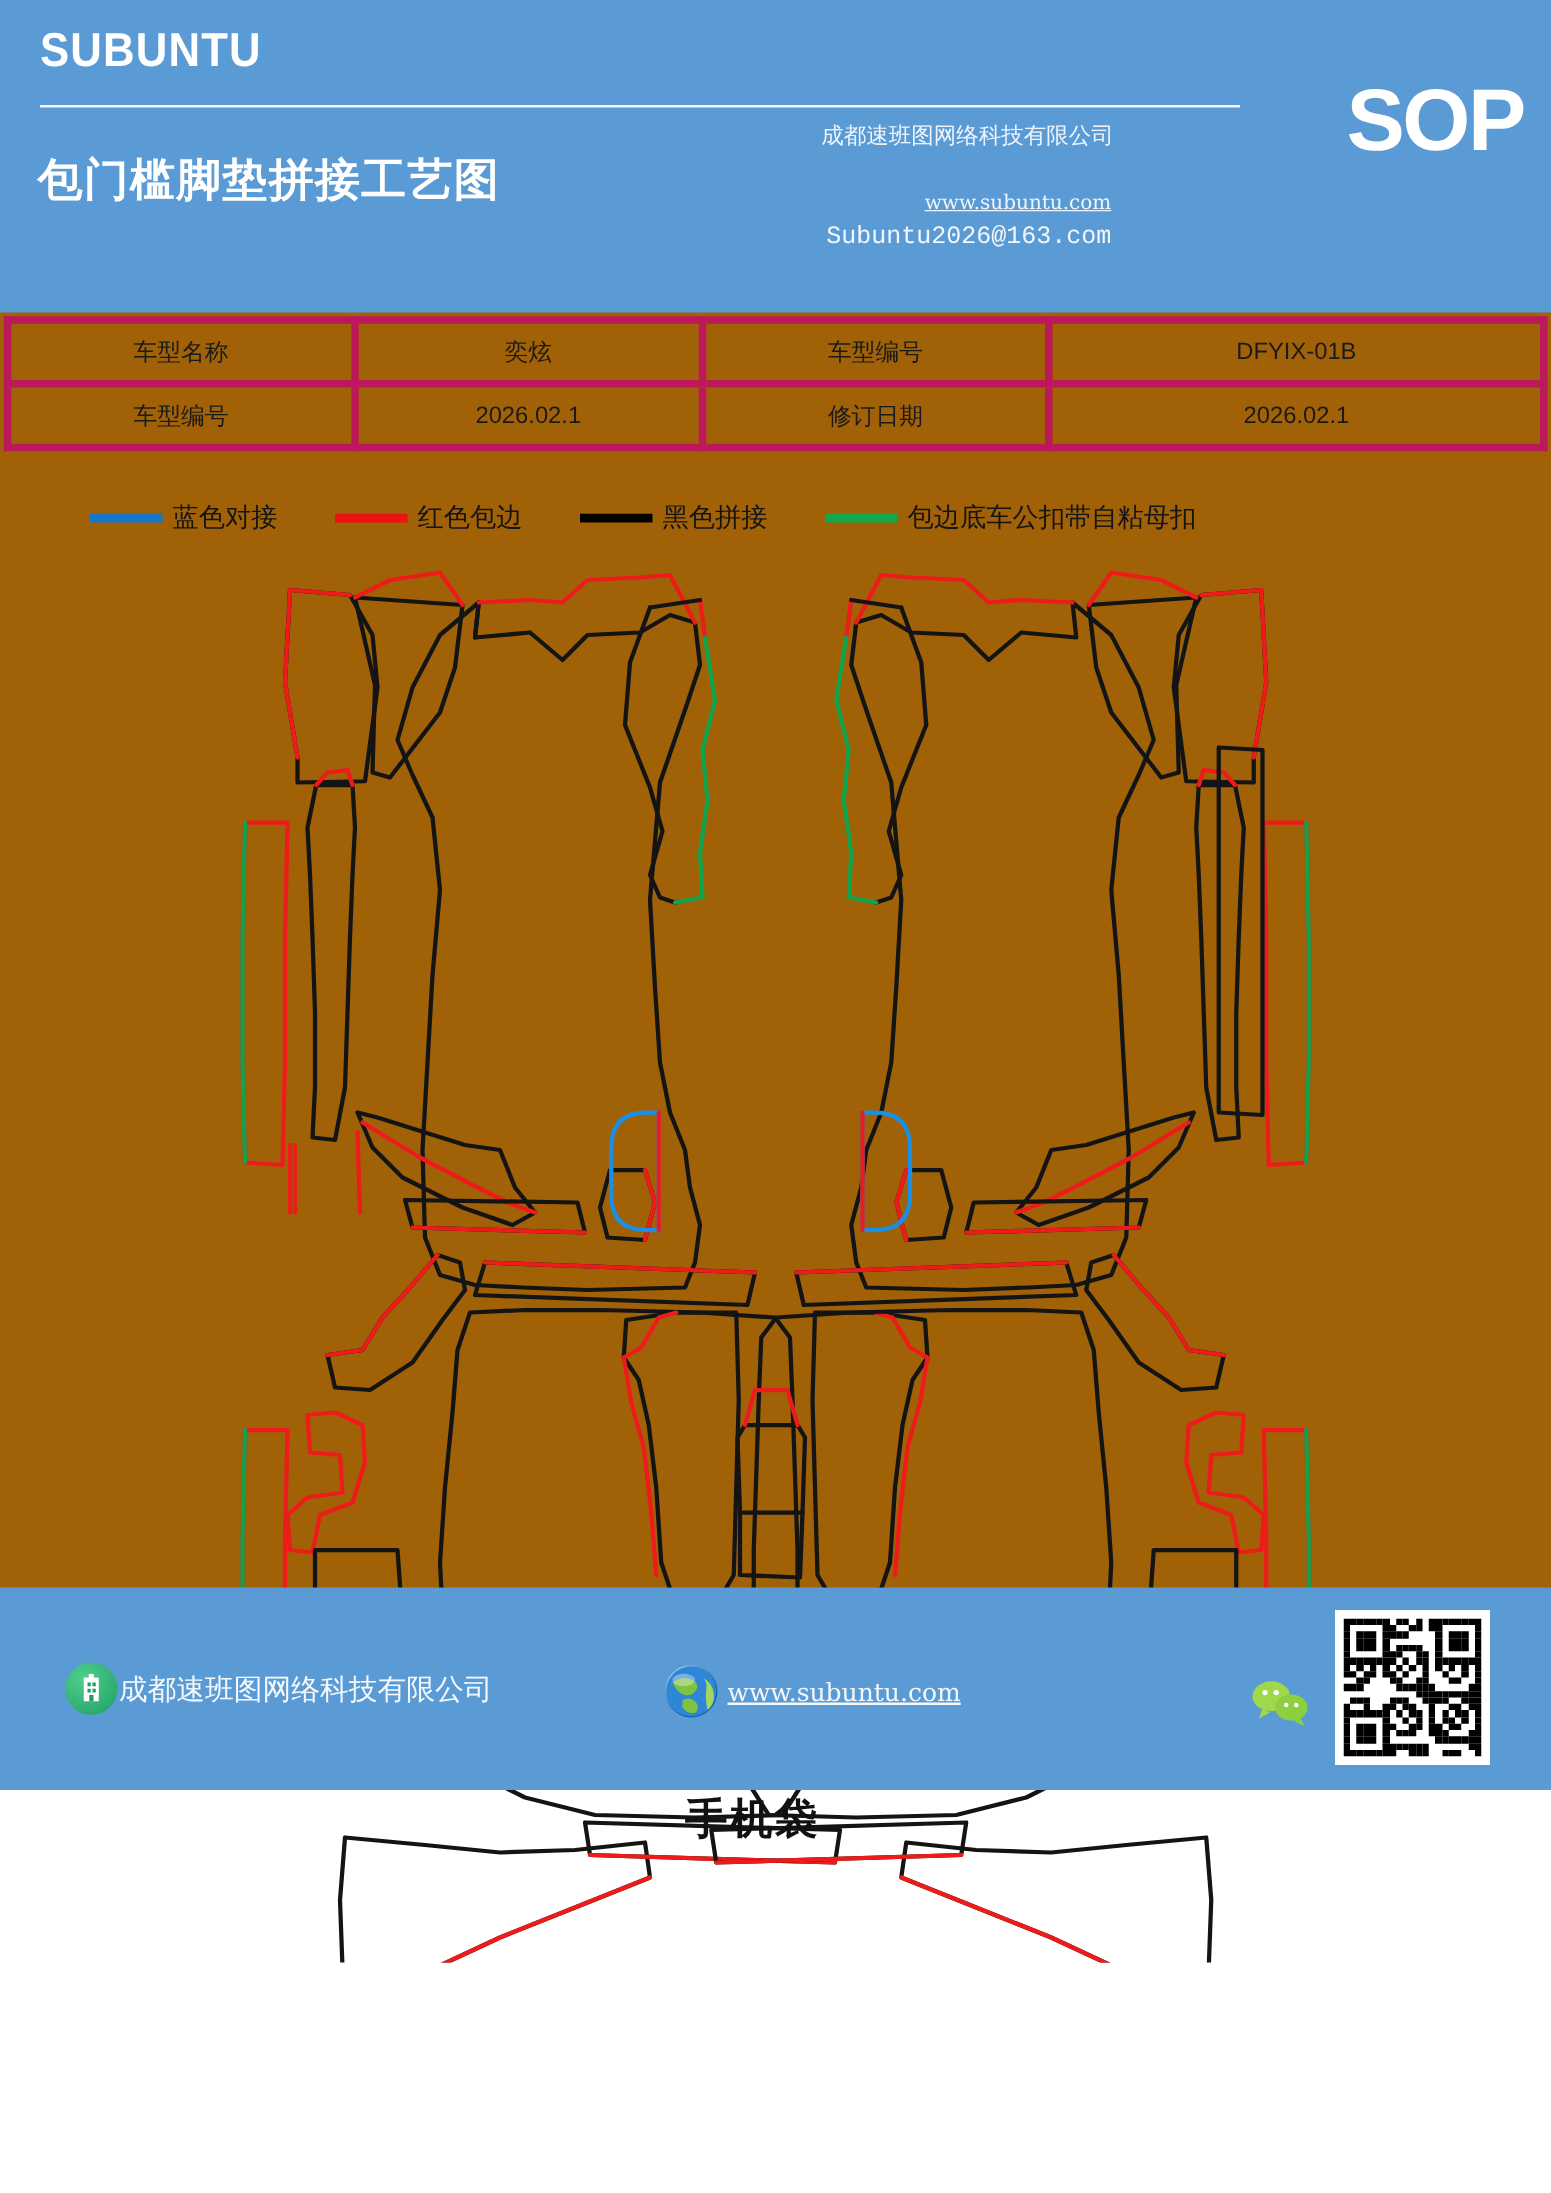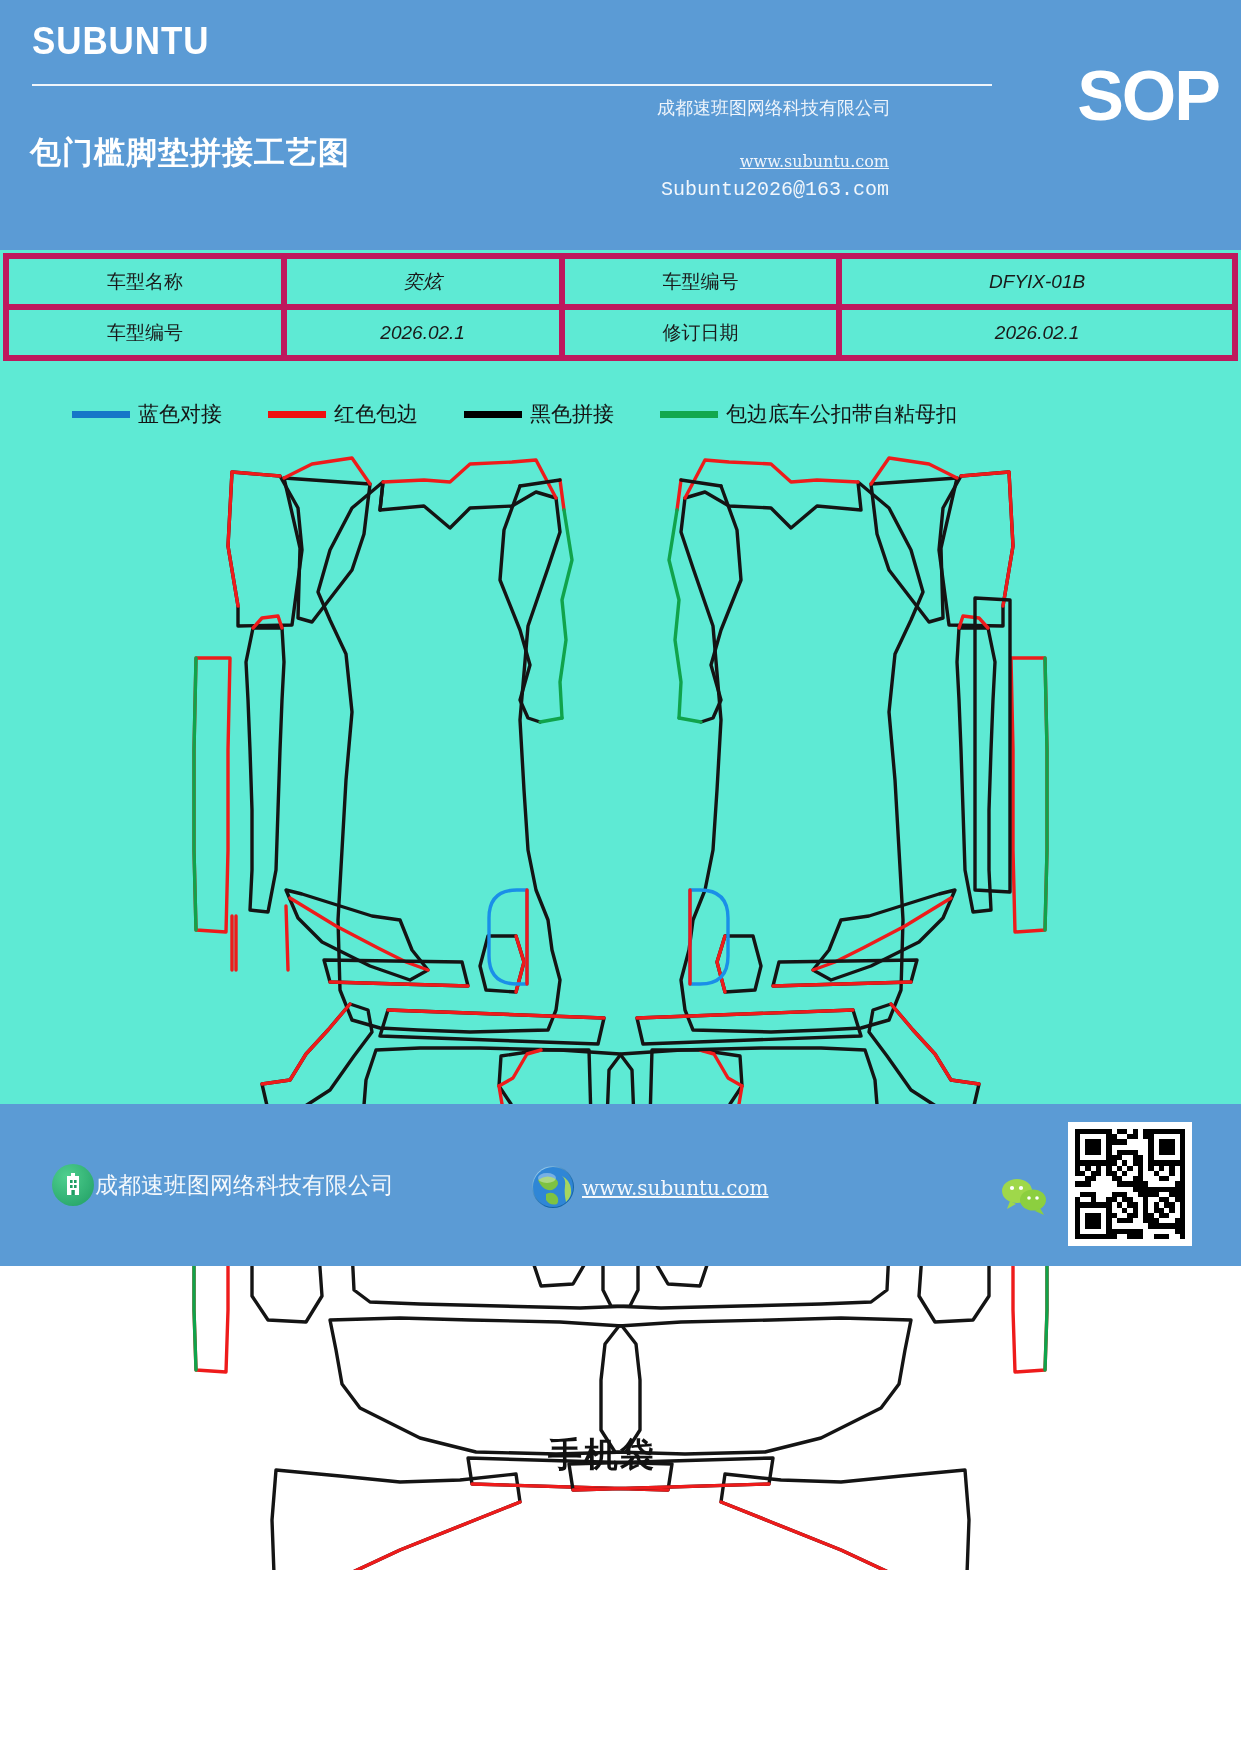--- a/index.html
+++ b/index.html
@@ -2,42 +2,42 @@
 <html><head>
 <meta charset="utf-8">
 <style>
   * { box-sizing: border-box; margin: 0; padding: 0; }
   html, body {
     width: 1241px; height: 1754px;
     background: #ffffff;
     font-family: "Liberation Sans", "DejaVu Sans", sans-serif;
     overflow: hidden;
   }
-  .page { position: relative; width: 1241px; height: 1266px; background: #5eead4; padding-left: 48px; }
+  .page { position: relative; width: 1241px; height: 1432px; background: #a16207; padding-left: 48px; }
 
   
   .header {
     position: absolute; left: 0; top: 0; width: 1241px; height: 250px;
     background: #5b9bd5;
   }
   .brand {
     position: absolute; left: 32px; top: 20px;
     color: #ffffff; font-size: 38px; font-weight: bold;
     letter-spacing: 1px;
     font-family: "Liberation Sans", sans-serif;
     transform: scaleX(0.92);
     transform-origin: left center;
   }
   .hdr-rule {
     position: absolute; left: 32px; top: 84px; width: 960px; height: 2px;
     background: rgba(255,255,255,0.9);
   }
   .doc-title {
-    position: absolute; left: 30px; top: 132px;
-    color: #ffffff; font-size: 31px; font-weight: bold;
+    position: absolute; left: 30px; top: 120px;
+    color: #ffffff; font-size: 36px; font-weight: bold;
     font-family: "DejaVu Sans", "Liberation Sans", sans-serif;
     letter-spacing: 1px;
   }
   .company-head {
     position: absolute; right: 350px; top: 96px;
     color: #eef4fb; font-size: 18px;
     font-family: "DejaVu Sans", "Liberation Sans", sans-serif;
     white-space: nowrap;
   }
   .url-head {
@@ -67,21 +67,21 @@
   }
   .info-table td {
     border: 6px solid #be185d;
     height: 51px;
     text-align: center;
     vertical-align: middle;
     font-size: 19px;
     color: #1a1a1a;
     font-family: "DejaVu Sans", "Liberation Sans", sans-serif;
   }
-  .info-table td.val { font-family: "Liberation Sans", sans-serif; font-style: italic; }
+  .info-table td.val { font-family: "Liberation Sans", sans-serif; }
   .c1 { width: 22.6%; } .c2 { width: 22.6%; } .c3 { width: 22.6%; } .c4 { width: 32.2%; }
 
   
   .legend {
     position: absolute; left: 0; top: 400px; width: 1241px;
     display: flex; align-items: center; gap: 0;
     padding-left: 72px;
   }
   .legend-item { display: flex; align-items: center; }
   .legend-item + .legend-item { margin-left: 46px; }

